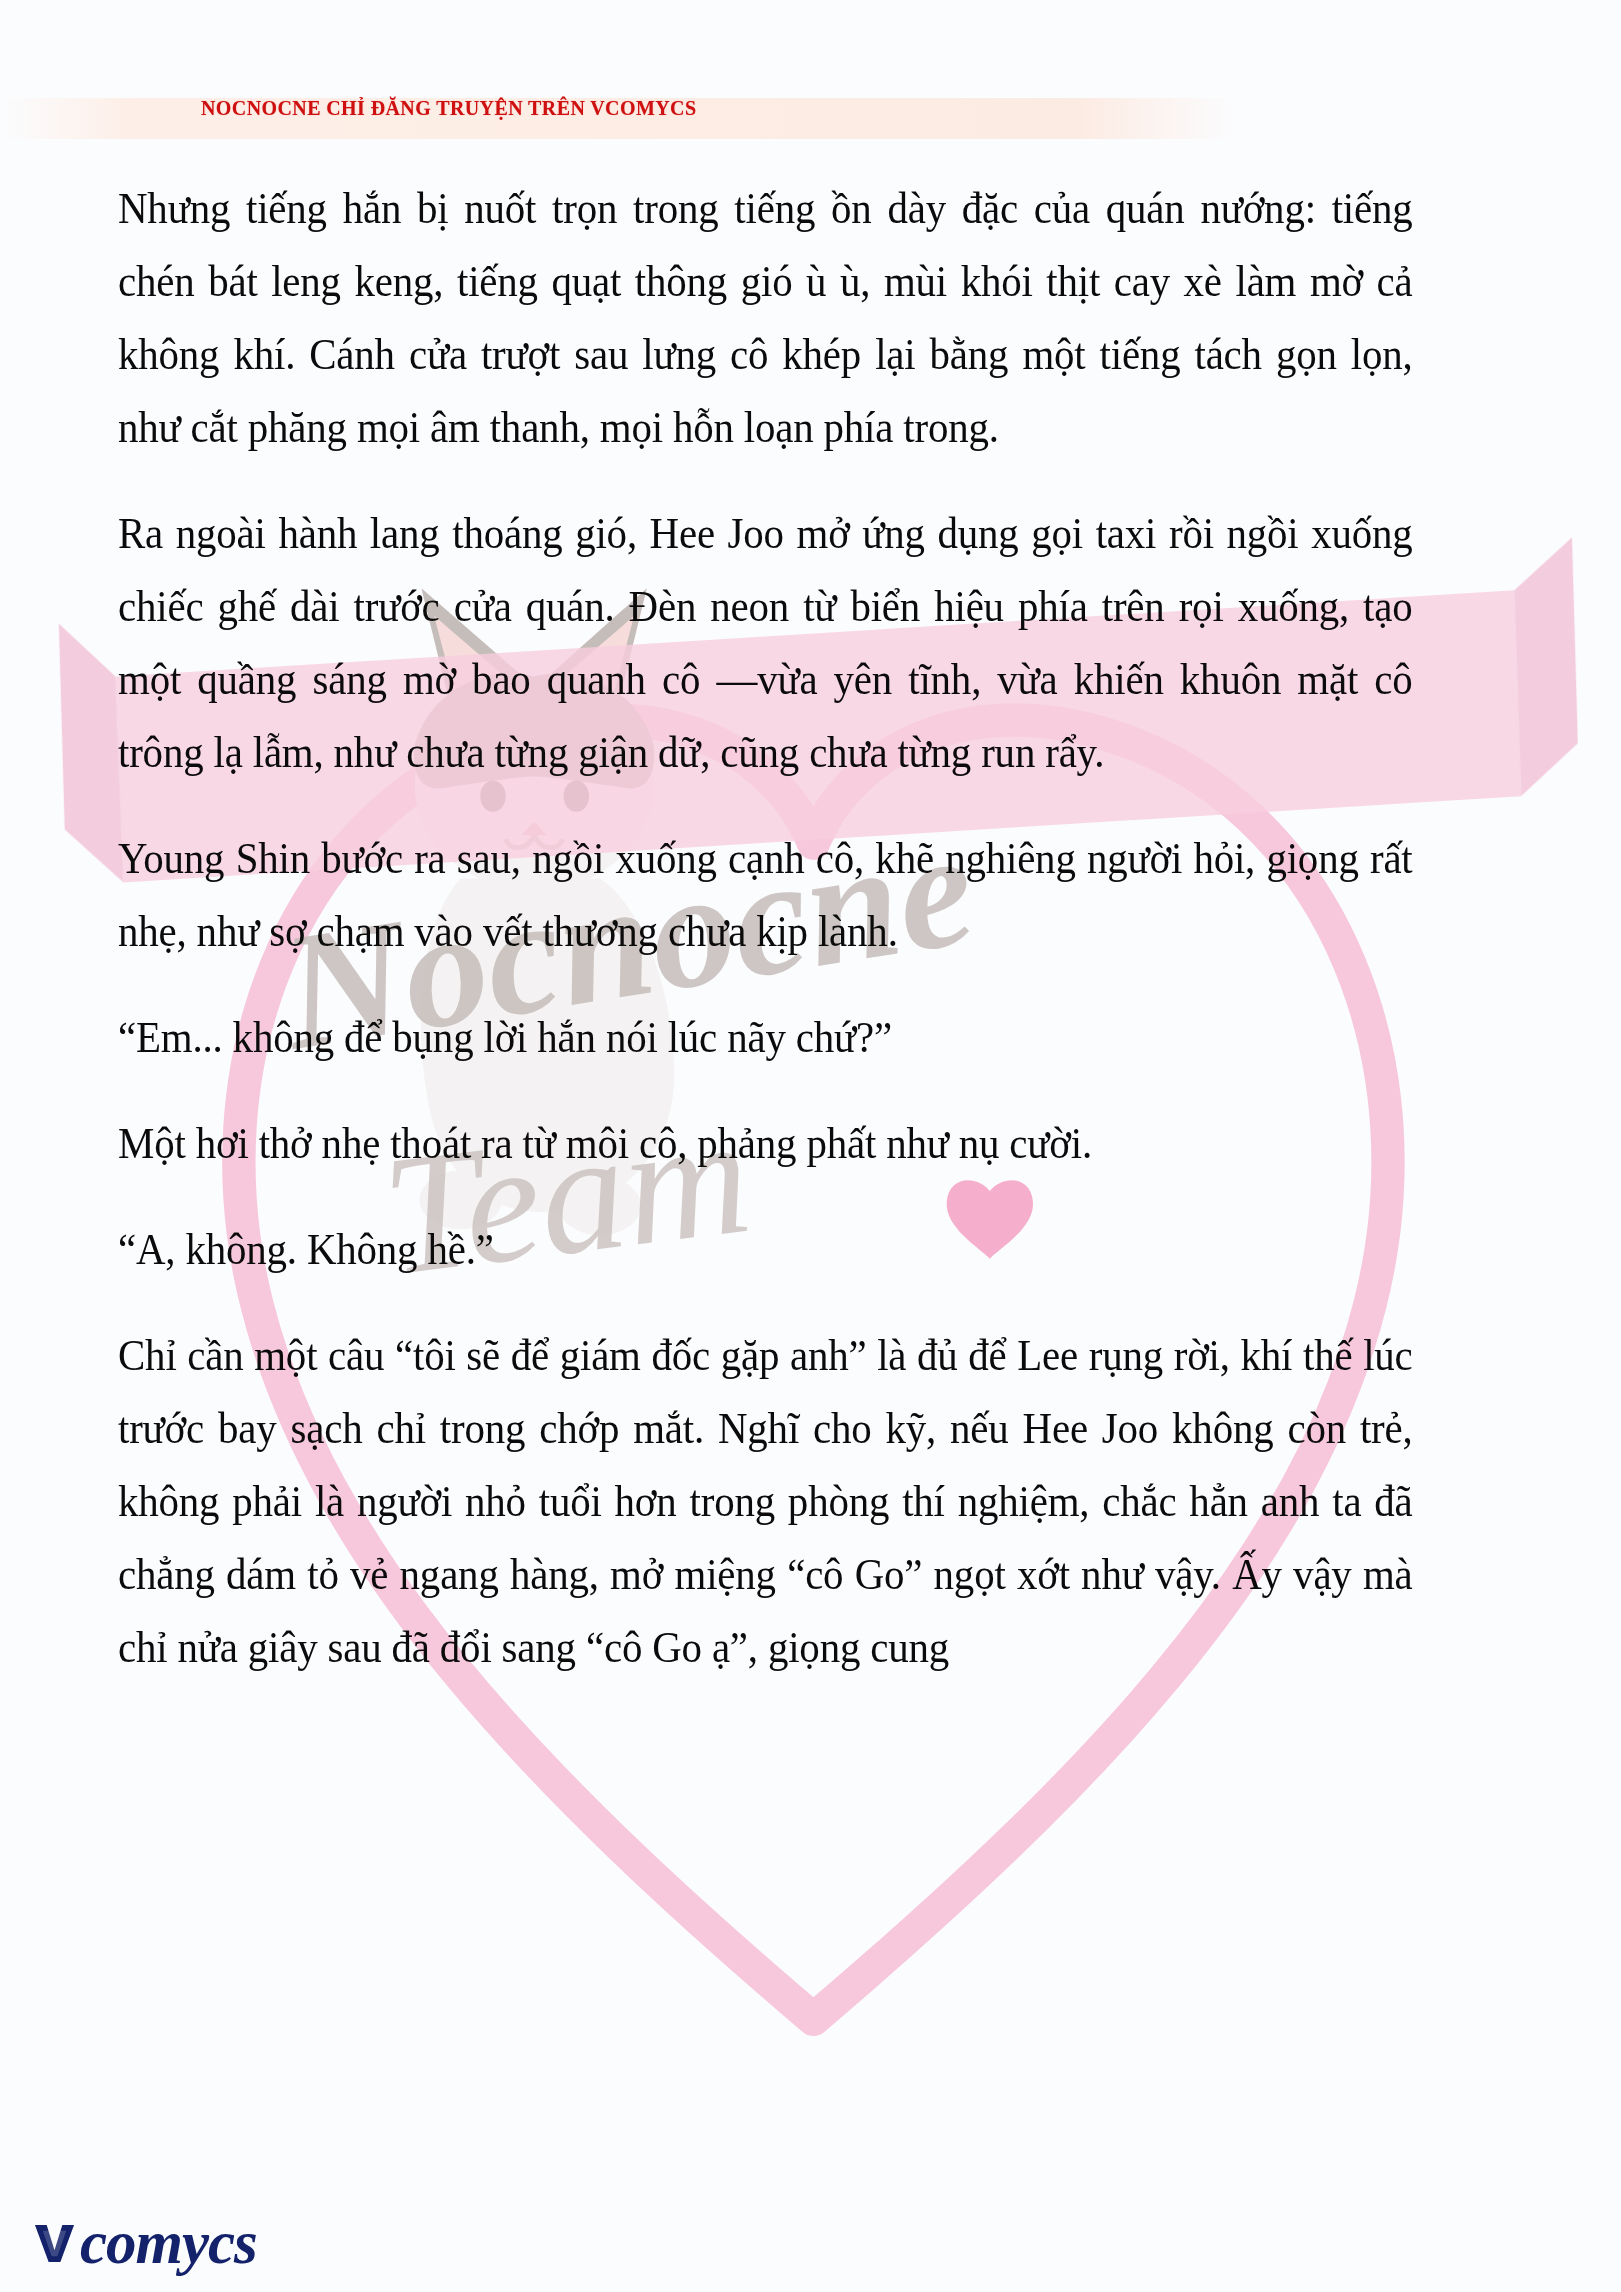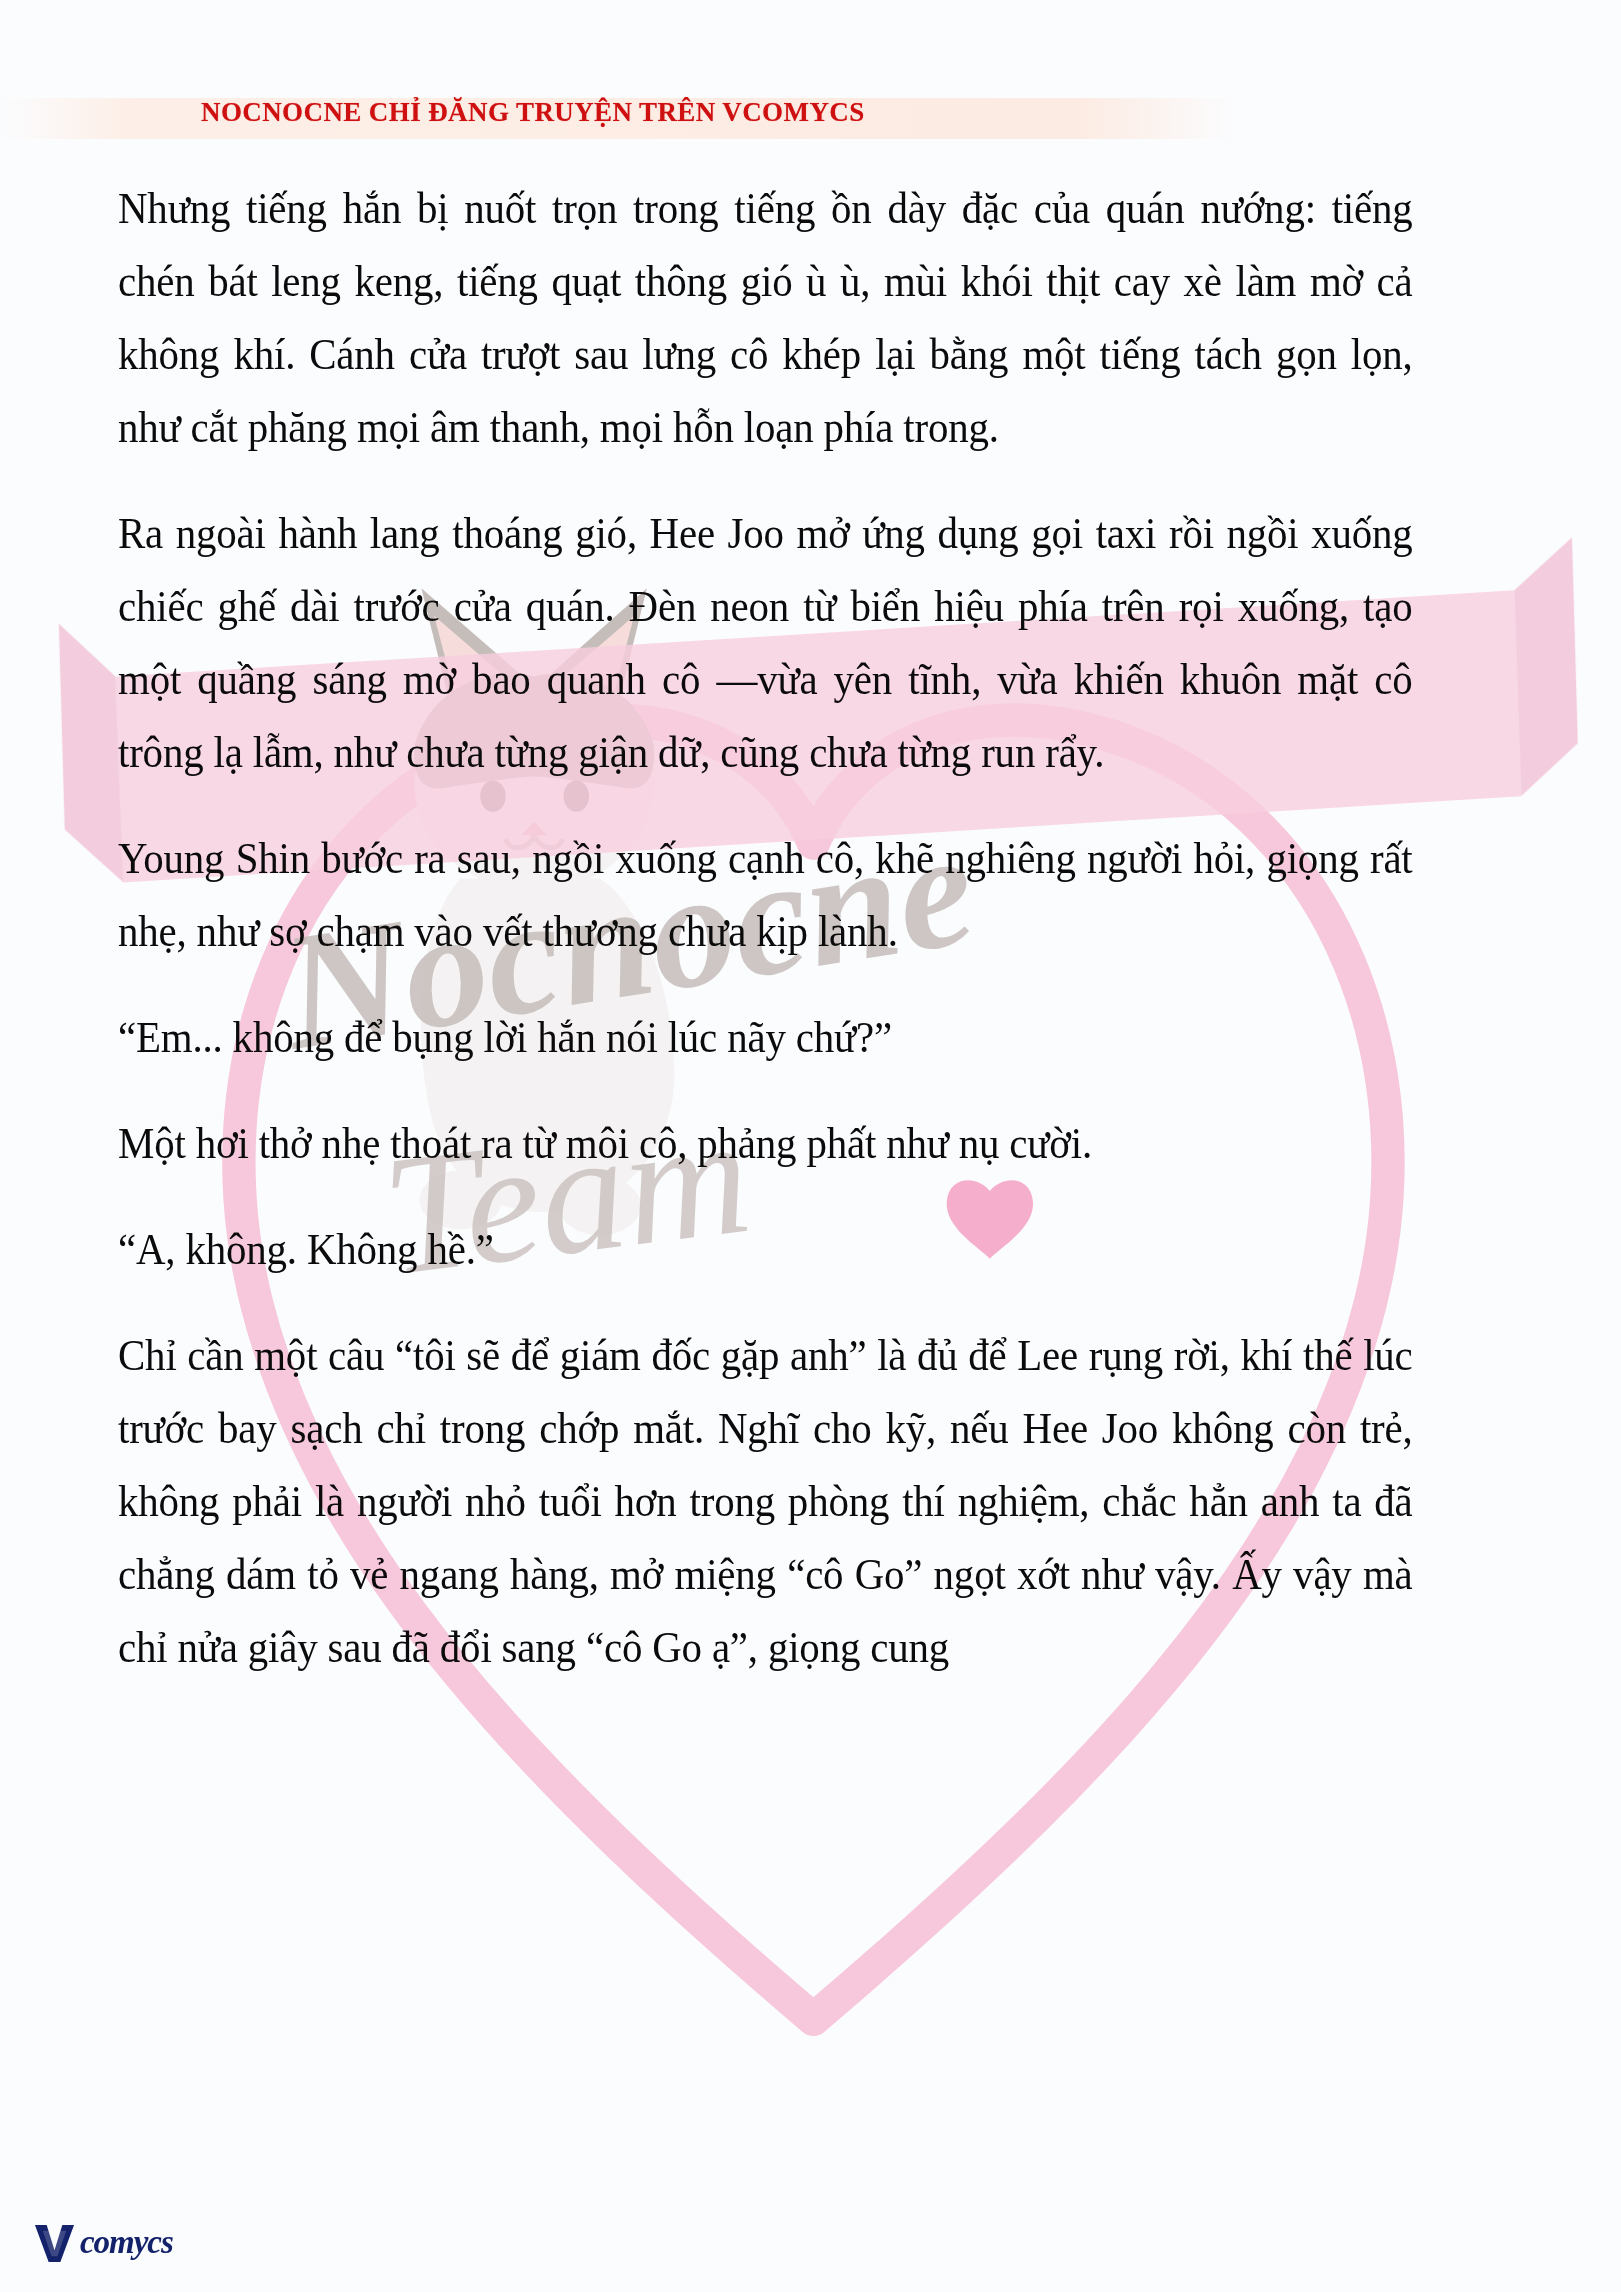--- a/index.html
+++ b/index.html
@@ -37,21 +37,21 @@
         rgba(255,255,255,0) 1235px);
     z-index:2;
   }
   #site-header {
     position:absolute;
     left:201px; top:97px;
     z-index:3;
     color:#cf1010;
     font-family:"Liberation Serif", serif;
     font-weight:bold;
-    font-size:27px;
+    font-size:20px;
     letter-spacing:0.4px;
     white-space:nowrap;
     text-shadow:0 0 1px rgba(207,16,16,0.4);
   }
 
   
   #content {
     position:absolute;
     left:118px; top:172px;
     width:1392px;
@@ -83,21 +83,21 @@
   }
   #logo-mark {
     width:43px; height:43px;
     position:relative;
     margin-right:3.9px;
   }
   #logo-text {
     font-family:"Liberation Serif", serif;
     font-style:italic;
     font-weight:bold;
-    font-size:33px;
+    font-size:61px;
     color:#13226b;
     line-height:43px;
     letter-spacing:-1px;
   }
 </style>
 </head>
 <body>
 
 <div id="page">
 

